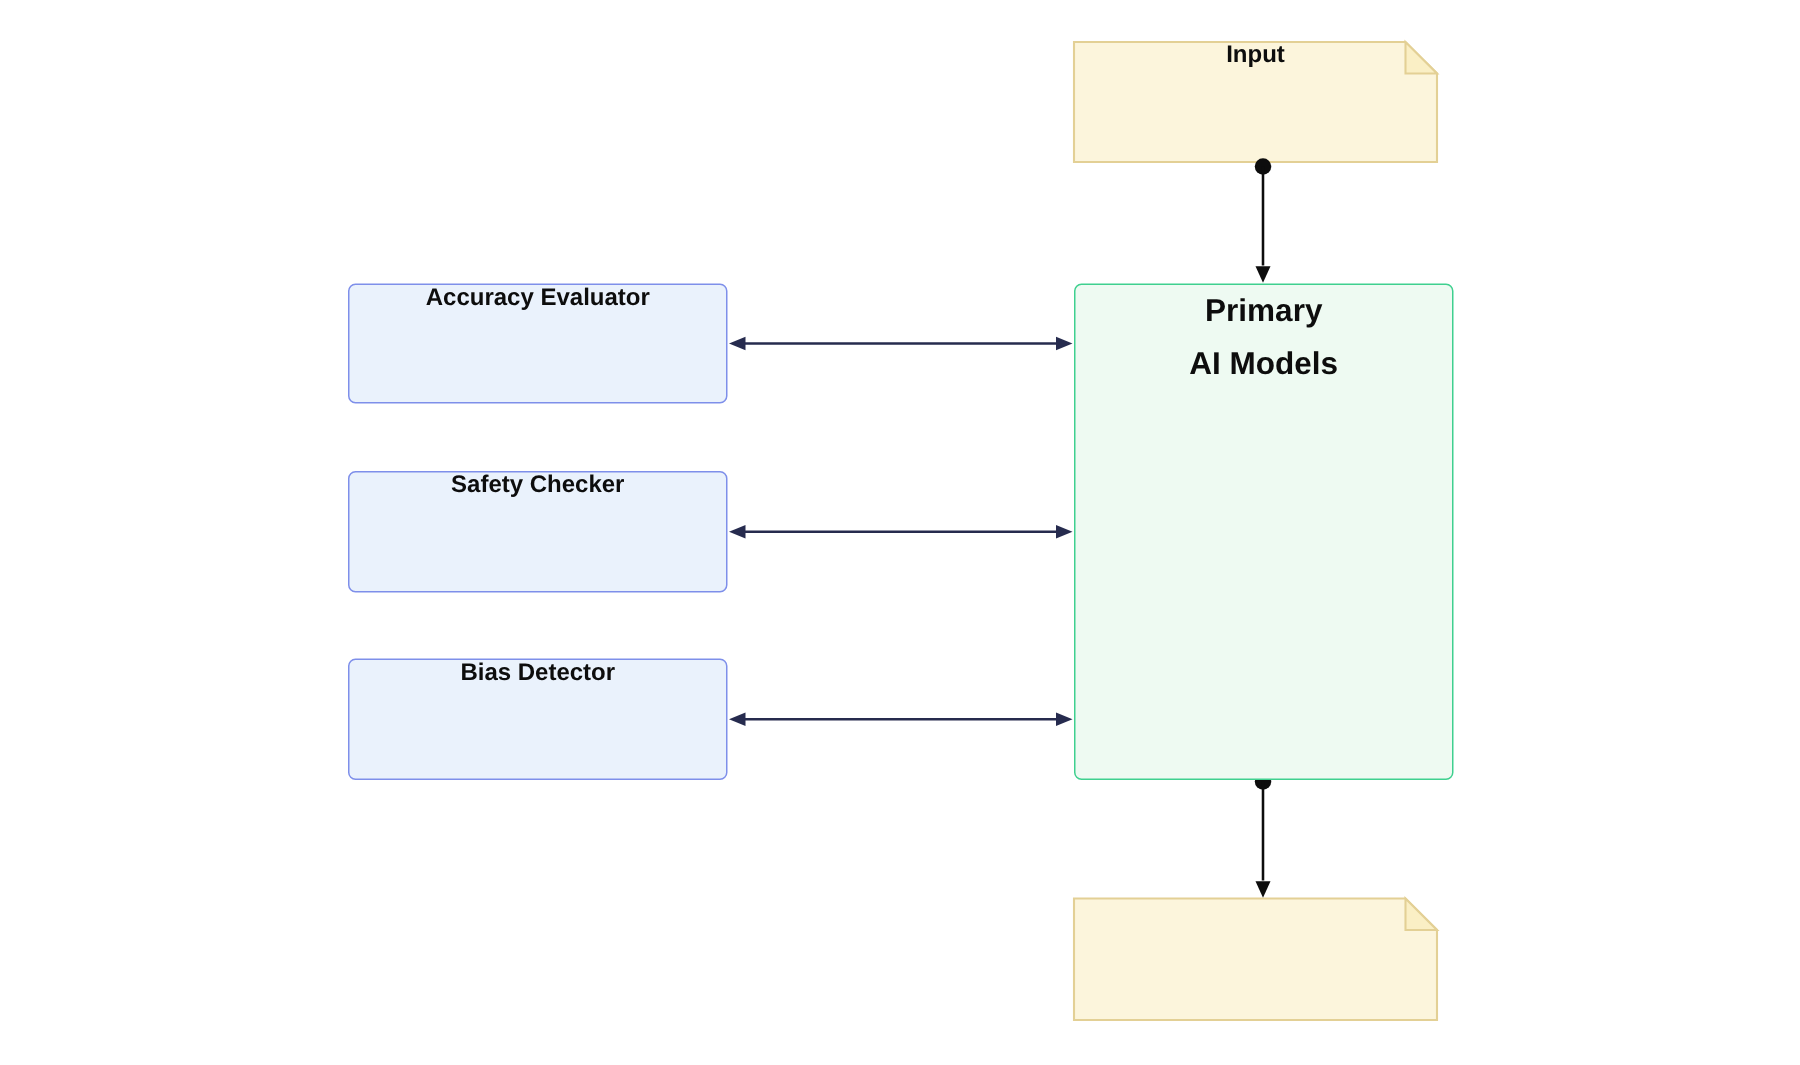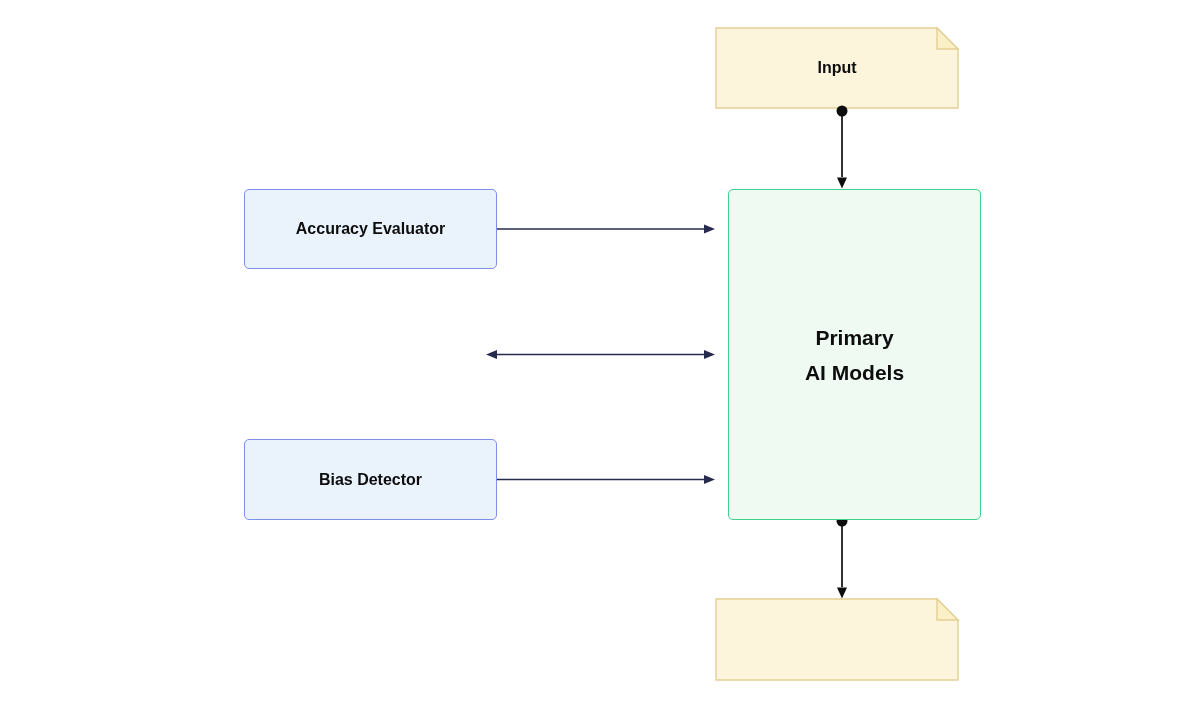--- a/index.html
+++ b/index.html
@@ -25,38 +25,38 @@
   }
   .layer{position:absolute;left:0;top:0;}
   .note-body{fill:var(--note-fill);stroke:var(--note-border);stroke-width:1.4;}
   .note-fold{fill:var(--note-fold-fill);stroke:var(--note-border);stroke-width:1.4;}
   .edge-v line{stroke:var(--edge-black);stroke-width:1.7;}
   .edge-v circle,.edge-v polygon{fill:var(--edge-black);stroke:none;}
   .edge-h line{stroke:var(--edge-dark);stroke-width:1.7;}
   .edge-h polygon{fill:var(--edge-dark);stroke:none;}
   .node{
     position:absolute;box-sizing:border-box;
-    display:flex;align-items:center;justify-content:center;
-    font-weight:bold;color:var(--text);margin-left:12px;
+    display:flex;justify-content:center;
+    font-weight:bold;color:var(--text);
   }
   .node-blue{
     background:var(--blue-fill);
     border:1.3px solid var(--blue-border);
     border-radius:5px;
     font-size:16px;
   }
   .node-green{
     background:var(--green-fill);
     border:1.3px solid var(--green-border);
     border-radius:5px;
     font-size:21px;line-height:35px;text-align:center;
   }
   .note-label{
     position:absolute;box-sizing:border-box;
-    display:flex;align-items:center;justify-content:center;
+    display:flex;align-items:flex-start;justify-content:center;
     font-weight:bold;font-size:16px;color:var(--text);border-radius:18px;
   }
 </style>
 </head>
 <body>
 
 <div class="canvas">
 
   <svg class="layer" width="1200" height="710" viewBox="0 0 1200 710">
 
@@ -103,20 +103,23 @@
 
   <div class="note-label" style="left:716px;top:28px;width:242px;height:80px">
     <span>Input</span>
   </div>
 
 
   <div class="node node-blue" style="left:232px;top:189px;width:253px;height:80px">
     <span>Accuracy Evaluator</span>
   </div>
 
+  <div class="node node-blue" style="left:232px;top:314px;width:253px;height:81px">
+    <span>Safety Checker</span>
+  </div>
 
   <div class="node node-green" style="left:716px;top:189px;width:253px;height:331px">
     <div>
       <div>Primary</div>
       <div>AI Models</div>
     </div>
   </div>
 
   <div class="node node-blue" style="left:232px;top:439px;width:253px;height:81px">
     <span>Bias Detector</span>

